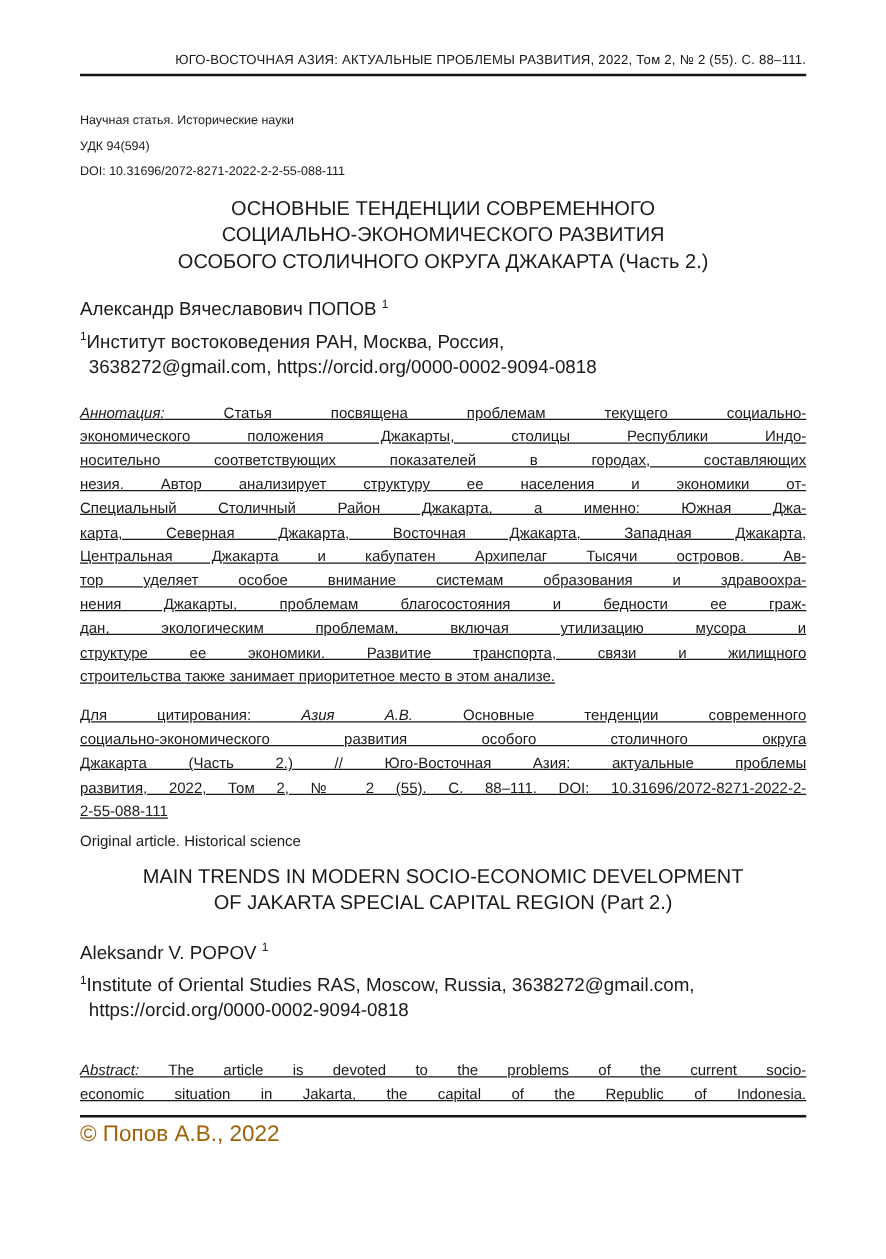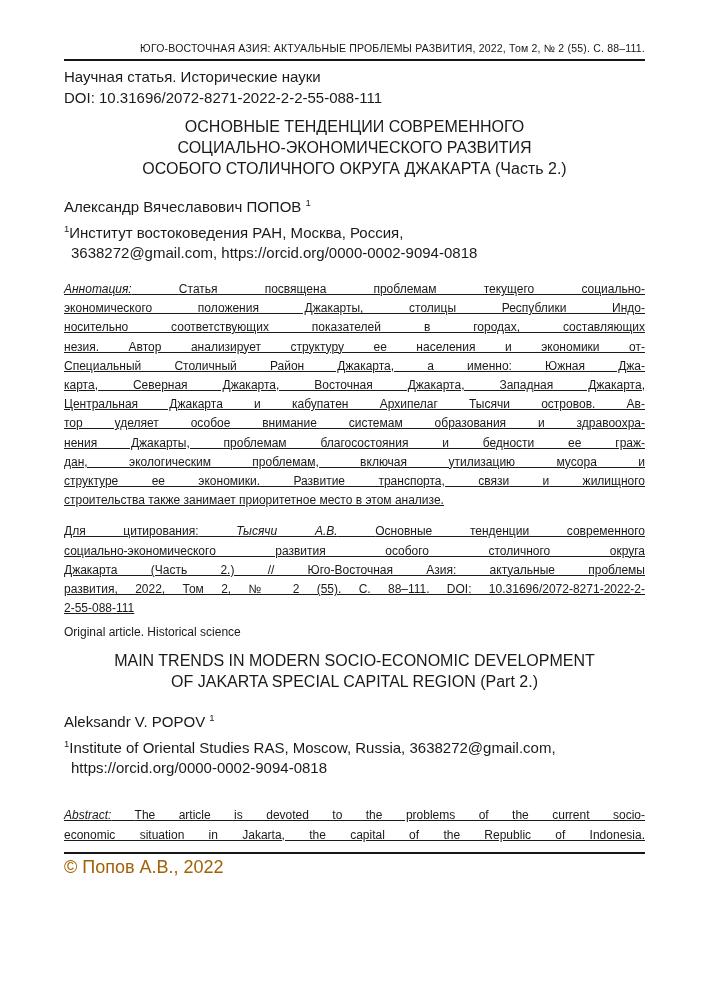--- a/index.html
+++ b/index.html
@@ -25,22 +25,22 @@
     letter-spacing: 0.2px;
     color: #161616;
     white-space: nowrap;
   }
   .rule {
     border: none;
     border-top: 2px solid #161616;
     margin: 4px 0 0 0;
   }
   .meta {
-    margin-top: 6px;
-    font-size: 15px;
+    margin-top: 26px;
+    font-size: 10px;
     line-height: 20.5px;
   }
   .title-block {
     margin-top: 8px;
     text-align: center;
     font-size: 16px;
     line-height: 21px;
     font-weight: normal;
   }
   .author-line { margin-top: 18px; font-size: 15px; line-height: 20px; }
@@ -69,20 +69,21 @@
 </head>
 <body>
 
 <div class="sheet">
 
   <div class="running-header">ЮГО-ВОСТОЧНАЯ АЗИЯ: АКТУАЛЬНЫЕ ПРОБЛЕМЫ РАЗВИТИЯ, 2022, Том 2, № 2 (55). С. 88–111.</div>
   <hr class="rule">
 
   <div class="meta">
     <div>Научная статья. Исторические науки</div>
+    <div>УДК 94(594)</div>
     <div>DOI: 10.31696/2072-8271-2022-2-2-55-088-111</div>
   </div>
 
   <div class="title-block">
     <div>ОСНОВНЫЕ ТЕНДЕНЦИИ СОВРЕМЕННОГО</div>
     <div>СОЦИАЛЬНО-ЭКОНОМИЧЕСКОГО РАЗВИТИЯ</div>
     <div>ОСОБОГО СТОЛИЧНОГО ОКРУГА ДЖАКАРТА (Часть 2.)</div>
   </div>
 
   <div class="author-line">
@@ -110,21 +111,21 @@
     <div class="jl">нения Джакарты, проблемам благосостояния и бедности ее граж-</div>
     <div class="jl">дан, экологическим проблемам, включая утилизацию мусора и</div>
     <div class="jl">структуре ее экономики. Развитие транспорта, связи и жилищного</div>
     <div class="jl end">строительства также занимает приоритетное место в этом анализе.</div>
   </div>
 
 
   <div class="para mt-citation">
     <div class="jl">
       <span>Для цитирования:</span>
-      <span class="it">Тысячи А.В.</span>
+      <span class="it">Азия А.В.</span>
       <span>Основные тенденции современного</span>
     </div>
     <div class="jl">социально-экономического развития особого столичного округа</div>
     <div class="jl">Джакарта (Часть 2.) // Юго-Восточная Азия: актуальные проблемы</div>
     <div class="jl">развития, 2022, Том 2, № 2 (55). С. 88–111. DOI: 10.31696/2072-8271-2022-2-</div>
     <div class="jl end">2-55-088-111</div>
   </div>
 
   <div class="mt-original">Original article. Historical science</div>
 

